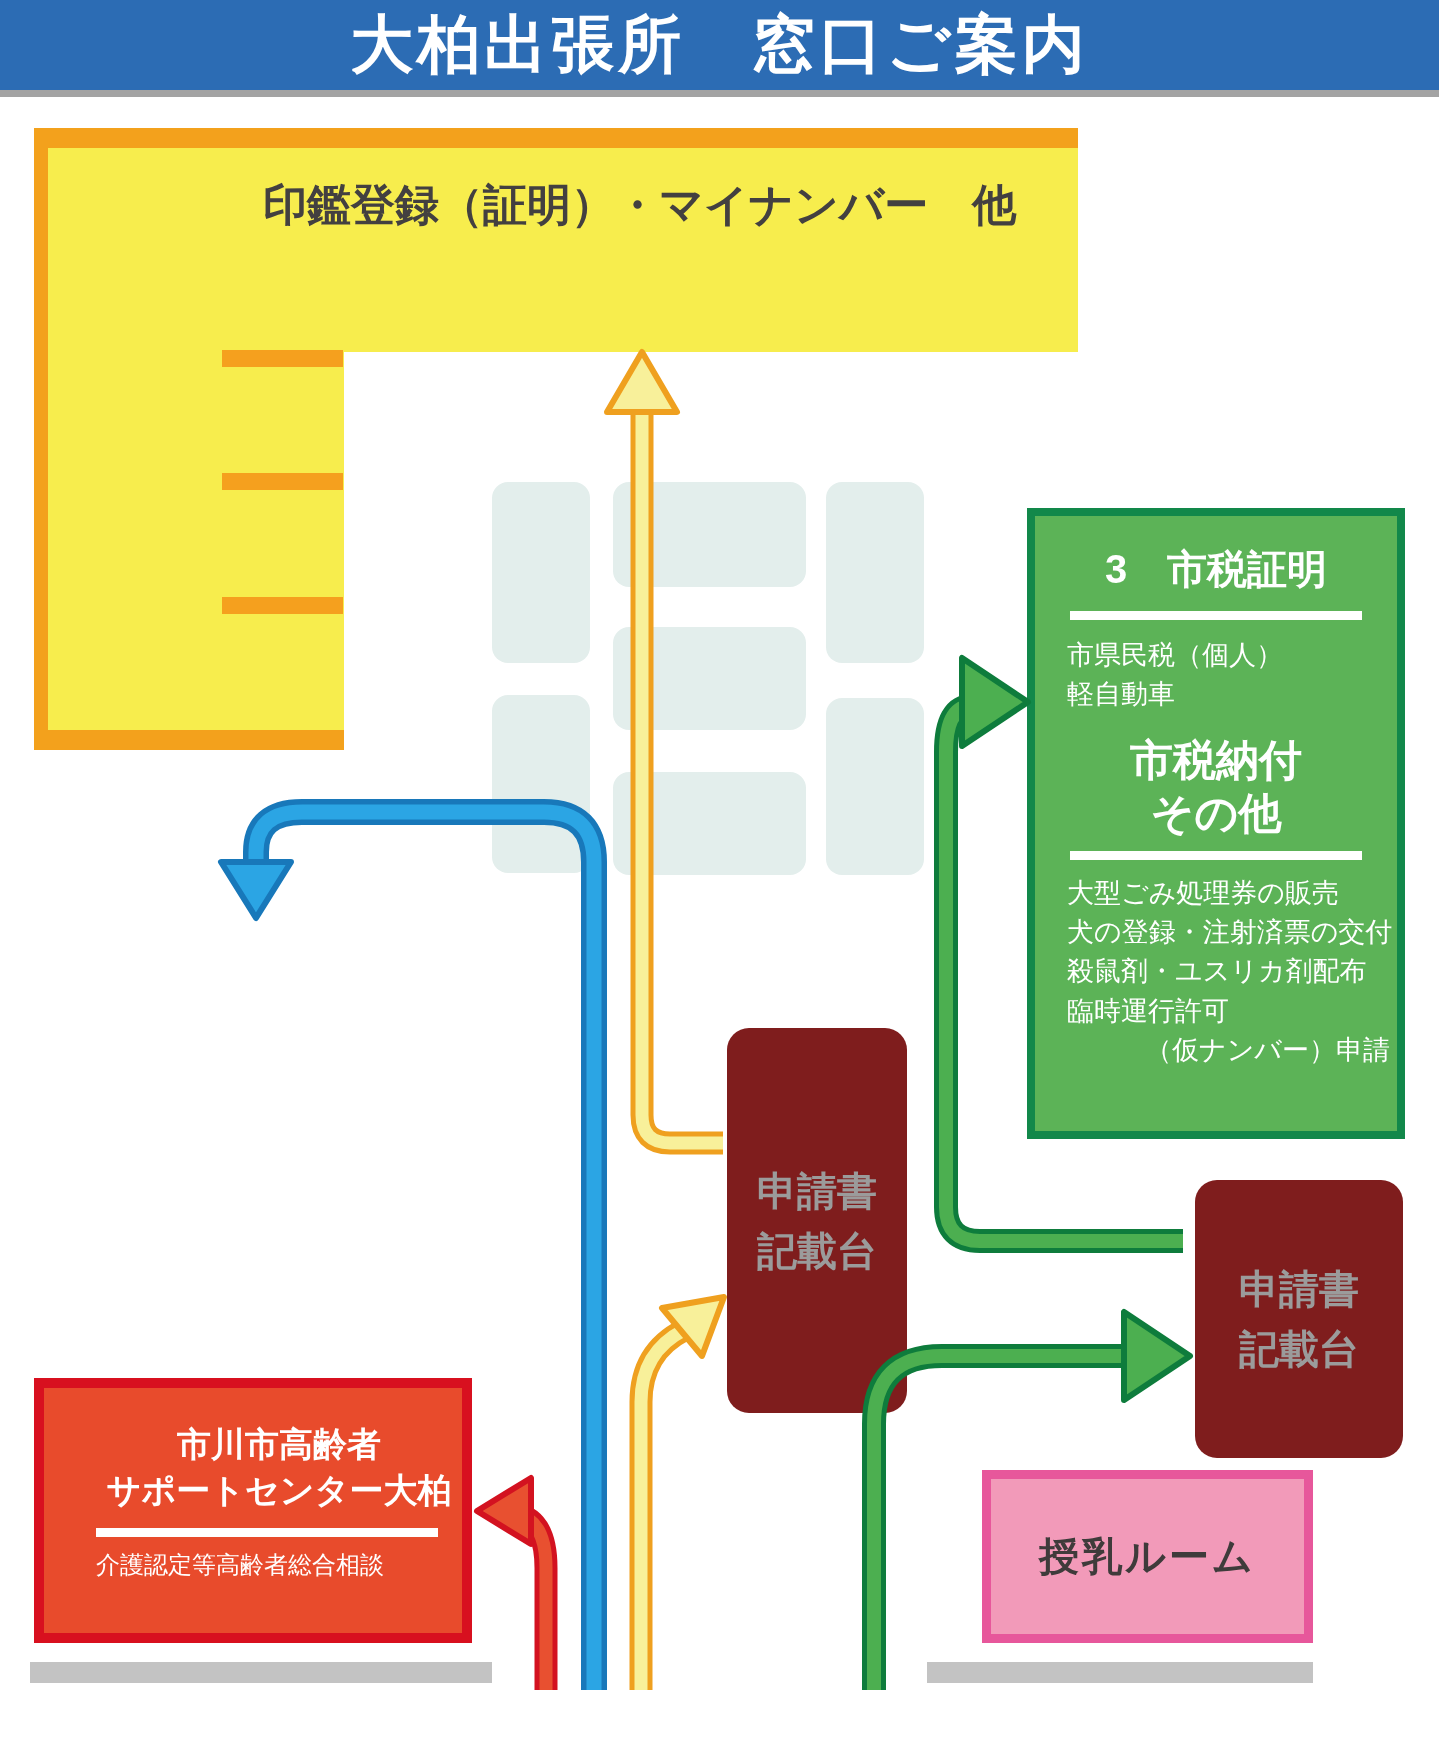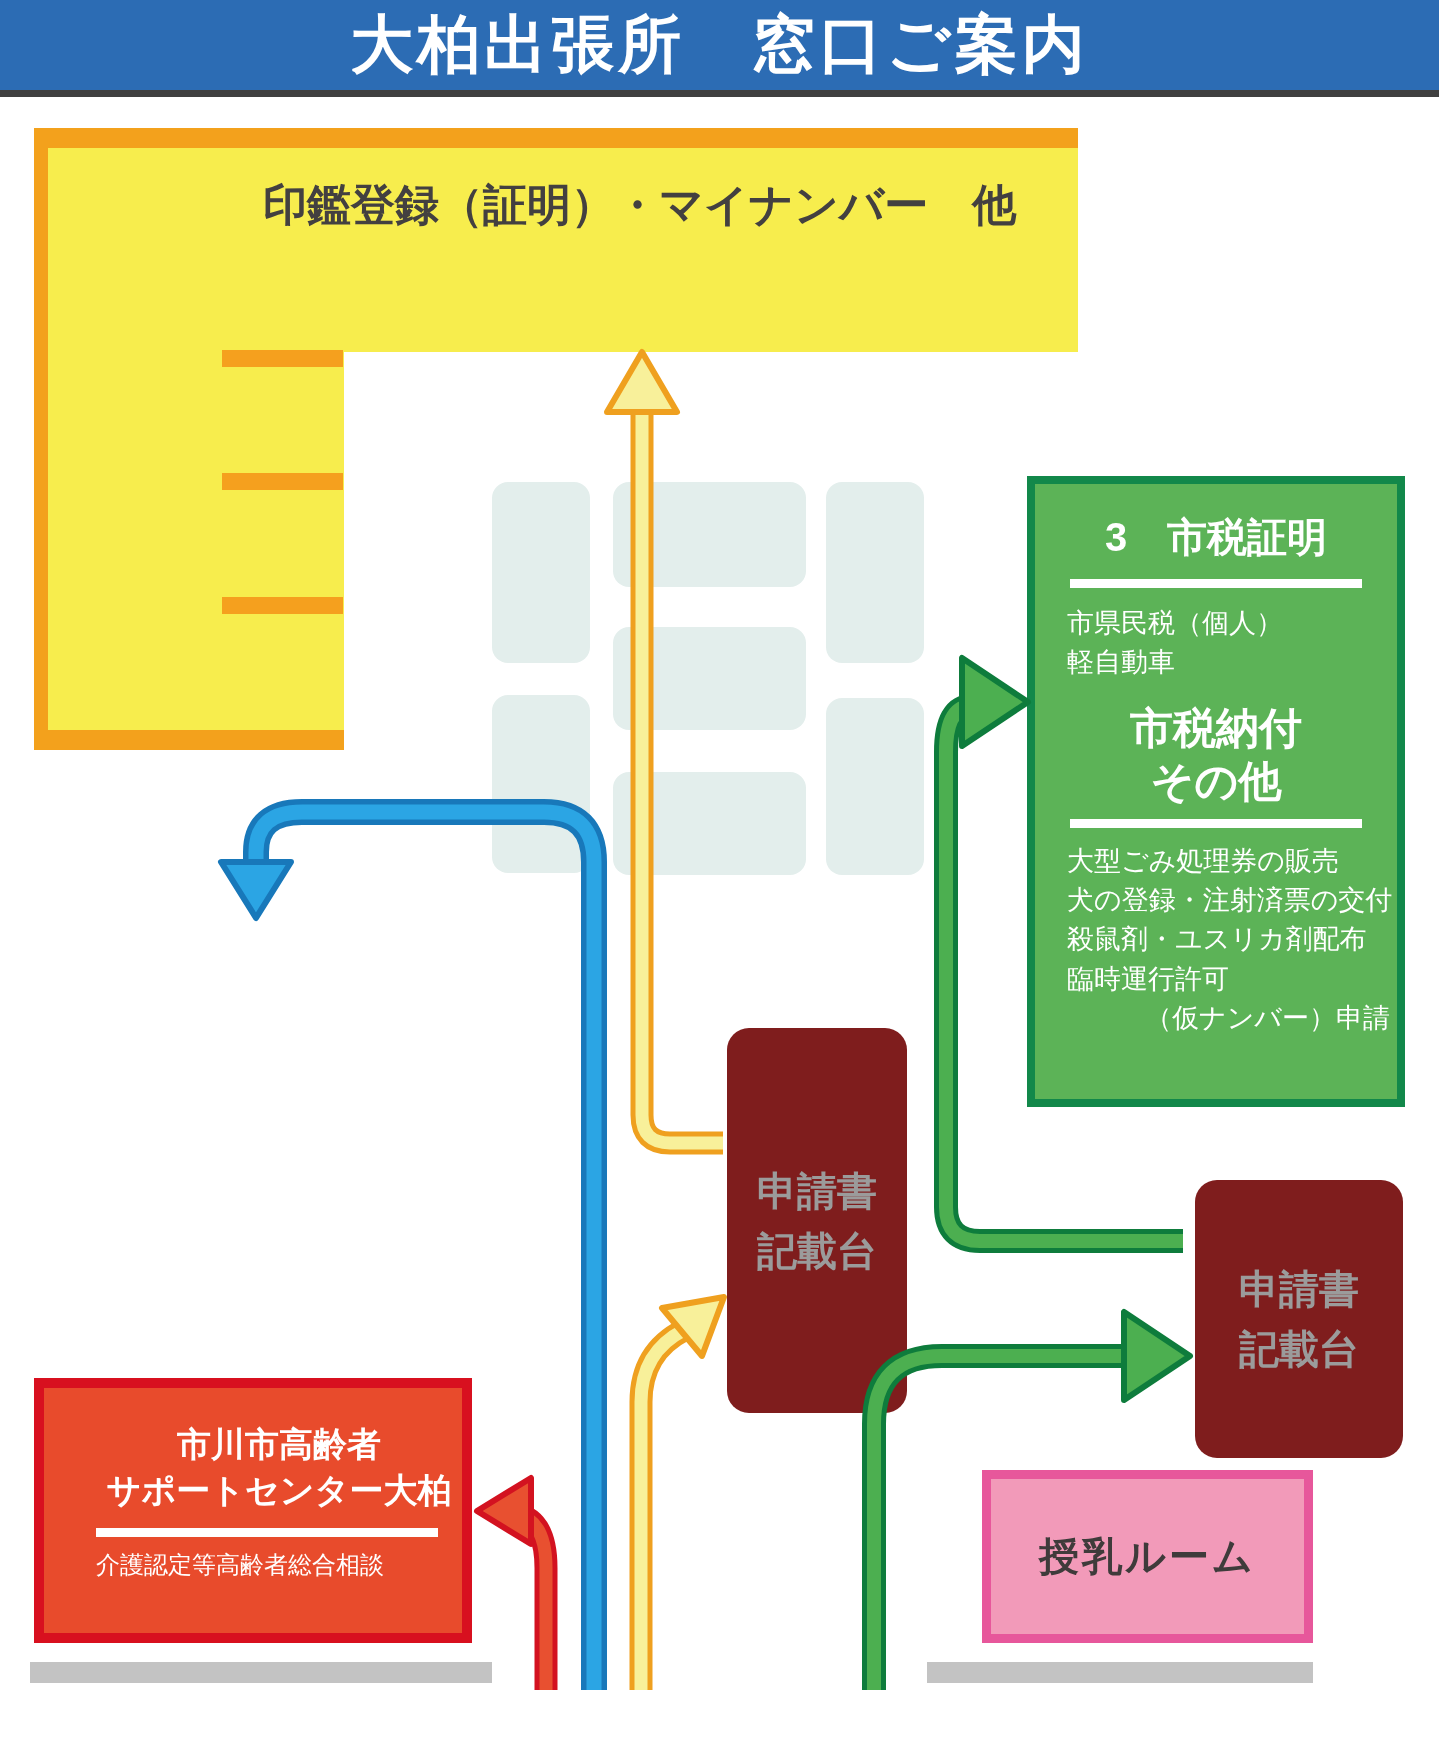--- a/index.html
+++ b/index.html
@@ -4,41 +4,41 @@
 <style>
   html,body{margin:0;padding:0;background:#ffffff;}
   #canvas{
     position:relative;width:1439px;height:1752px;background:#ffffff;overflow:hidden;
     font-family:"Liberation Sans","DejaVu Sans",sans-serif;
   }
   .abs{position:absolute;box-sizing:border-box;}
 
   
   #header{
-    left:0;top:0;width:1439px;height:97px;background:#2c6cb4;border-bottom:7px solid #404040;
+    left:0;top:0;width:1439px;height:97px;background:#2c6cb4;border-bottom:7px solid #a3a3a3;
     display:flex;align-items:center;justify-content:center;
   }
   #header .t{color:#ffffff;font-size:63px;font-weight:bold;letter-spacing:4px;}
 
   
   .orange{background:#f3a11c;}
   .yellow{background:#f7ed4d;}
   #w2-text{left:205px;top:172px;color:#434040;font-size:44px;font-weight:bold;line-height:1.5;}
   #w2-text .l2{margin-left:58px;}
   .counter-stripe{background:#f5a01e;width:121px;height:17px;left:222px;}
 
   
   .chair{background:#e3eeec;border-radius:16px;}
 
   
   .desk{background:#7f1d1d;border-radius:22px;display:flex;align-items:center;justify-content:center;text-align:center;}
   .desk .txt{color:#9b9b9b;font-size:40px;font-weight:600;line-height:1.5;}
 
   
-  #w3{left:1027px;top:476px;width:378px;height:631px;background:#5cb357;border:8px solid #12884a;color:#ffffff;}
+  #w3{left:1027px;top:508px;width:378px;height:631px;background:#5cb357;border:8px solid #12884a;color:#ffffff;}
   #w3 .title{text-align:center;font-size:40px;font-weight:bold;margin-top:26px;}
   .wbar{background:#ffffff;height:9px;}
   #w3 .bar1{width:292px;margin:14px auto 16px auto;}
   #w3 .bar2{width:292px;margin:12px auto 14px auto;}
   #w3 .svc{font-size:27px;line-height:1.45;margin-left:32px;}
   #w3 .sub{text-align:center;font-size:43px;font-weight:bold;line-height:1.22;margin-top:20px;}
   #w3 .svc2{font-size:27px;line-height:1.45;margin-left:32px;}
   #w3 .indent{padding-left:78px;}
 
   

